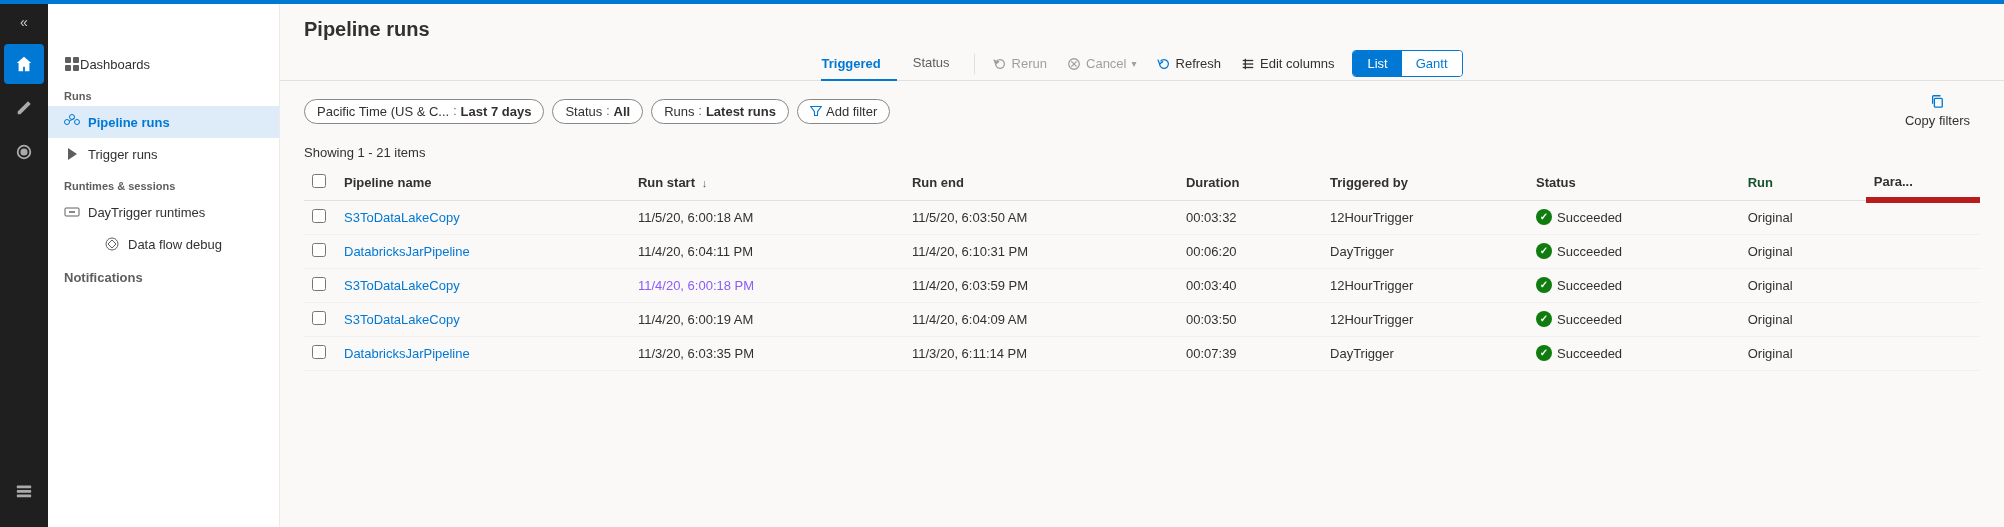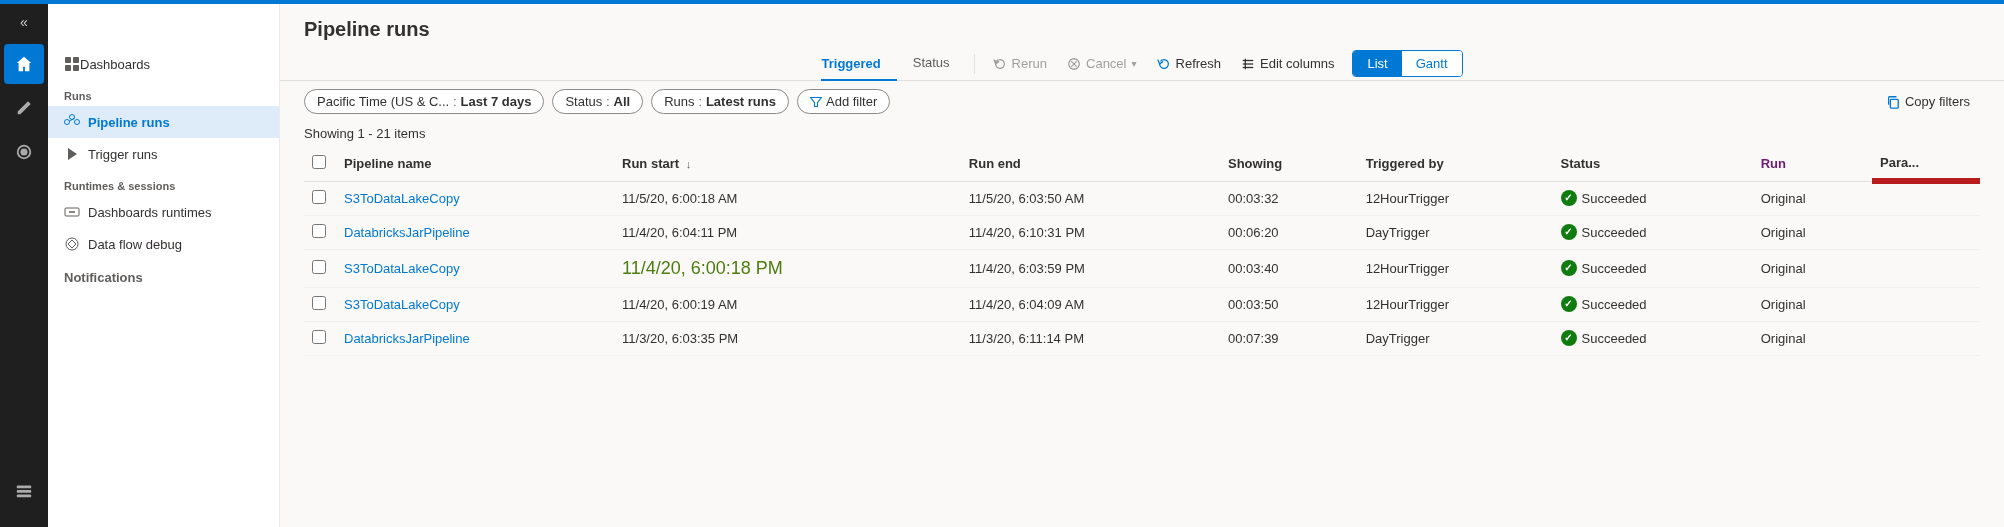--- a/index.html
+++ b/index.html
@@ -90,23 +90,23 @@
   </div>
 
   <div style="font-size:11px;font-weight:600;color:#605e5c;padding:10px 16px 4px 16px;">Runtimes &amp; sessions</div>
   <div style="display:flex;align-items:center;gap:8px;padding:8px 16px;cursor:pointer;color:#323130;">
     <span style="display:flex;align-items:center;">
       <svg width="16" height="16" viewBox="0 0 16 16" fill="#605e5c">
           <rect x="1" y="4" width="14" height="8" rx="1" stroke="#605e5c" stroke-width="1" fill="none"></rect>
           <line x1="5" y1="8" x2="11" y2="8" stroke="#605e5c" stroke-width="1.5"></line>
         </svg>
     </span>
-    <span>Dashboards runtimes</span>
-  </div>
-  <div style="display:flex;align-items:center;gap:8px;padding:8px 16px;cursor:pointer;color:#323130;">
+    <span>DayTrigger runtimes</span>
+  </div>
+  <div style="display:flex;align-items:center;gap:8px;padding:8px 16px;cursor:pointer;color:#323130;margin-left:40px;">
     <span style="display:flex;align-items:center;">
       <svg width="16" height="16" viewBox="0 0 16 16" fill="#605e5c">
           <path d="M8 2a6 6 0 100 12A6 6 0 008 2zm0 2l4 4-4 4-4-4 4-4z" fill="none" stroke="#605e5c" stroke-width="1"></path>
         </svg>
     </span>
     <span>Data flow debug</span>
   </div>
 
   <div style="font-size:13px;font-weight:700;color:#605e5c;padding:10px 16px 4px 16px;">Notifications</div>
 </div>
@@ -180,21 +180,21 @@
       <span style="font-weight:600;">Latest runs</span>
     </div>
 
     <div style="display:flex;align-items:center;border:1px solid #8a8886;border-radius:16px;padding:4px 12px;background:#fff;cursor:pointer;font-size:13px;color:#323130;gap:4px;">
       <svg width="12" height="12" viewBox="0 0 16 16" fill="none" stroke="#0078d4" stroke-width="1.5">
           <polygon points="1,2 15,2 10,9 10,14 6,14 6,9"></polygon>
         </svg>
       <span>Add filter</span>
     </div>
 
-    <div style="display:flex;align-items:center;gap:5px;padding:5px 10px;border:none;background:transparent;cursor:pointer;color:#323130;font-size:13px;margin-left:auto;">
+    <div style="display:flex;align-items:center;gap:5px;padding:5px 10px;border:none;background:transparent;cursor:pointer;color:#323130;font-size:13px;margin-left:auto;flex-direction:column;">
       <svg width="14" height="14" viewBox="0 0 16 16" fill="none" stroke="#0078d4" stroke-width="1.5">
           <rect x="5" y="5" width="9" height="10" rx="1"></rect>
           <path d="M3 11V3a1 1 0 011-1h8" stroke="#0078d4"></path>
         </svg>
       <span>Copy filters</span>
     </div>
   </div>
 
   <div style="padding:0 24px;overflow-y:auto;flex:1;">
     <div style="font-size:13px;color:#323130;padding:4px 0 6px 0;">Showing 1 - 21 items</div>
@@ -203,24 +203,24 @@
         <tr>
           <th style="width:32px;padding:8px 8px;border-bottom:1px solid #e0e0e0;">
             <input type="checkbox" style="width: 14px; height: 14px; cursor: pointer;">
           </th>
           <th style="text-align:left;font-weight:600;color:#323130;padding:8px 8px;border-bottom:1px solid #e0e0e0;font-size:13px;white-space:nowrap;">Pipeline name</th>
           <th style="text-align:left;font-weight:600;color:#323130;padding:8px 8px;border-bottom:1px solid #e0e0e0;font-size:13px;white-space:nowrap;">
             <span>Run start</span>
             <span style="font-size:11px;color:#605e5c;margin-left:3px;">↓</span>
           </th>
           <th style="text-align:left;font-weight:600;color:#323130;padding:8px 8px;border-bottom:1px solid #e0e0e0;font-size:13px;white-space:nowrap;">Run end</th>
-          <th style="text-align:left;font-weight:600;color:#323130;padding:8px 8px;border-bottom:1px solid #e0e0e0;font-size:13px;white-space:nowrap;">Showing</th>
+          <th style="text-align:left;font-weight:600;color:#323130;padding:8px 8px;border-bottom:1px solid #e0e0e0;font-size:13px;white-space:nowrap;">Duration</th>
           <th style="text-align:left;font-weight:600;color:#323130;padding:8px 8px;border-bottom:1px solid #e0e0e0;font-size:13px;white-space:nowrap;">Triggered by</th>
           <th style="text-align:left;font-weight:600;color:#323130;padding:8px 8px;border-bottom:1px solid #e0e0e0;font-size:13px;white-space:nowrap;">Status</th>
-          <th style="text-align:left;font-weight:600;color:#701a75;padding:8px 8px;border-bottom:1px solid #e0e0e0;font-size:13px;white-space:nowrap;">Run</th>
+          <th style="text-align:left;font-weight:600;color:#14532d;padding:8px 8px;border-bottom:1px solid #e0e0e0;font-size:13px;white-space:nowrap;">Run</th>
           <th style="text-align:left;font-weight:600;color:#323130;padding:8px 8px;border-bottom:6px solid #b91c1c;font-size:13px;white-space:nowrap;">Para...</th>
         </tr>
       </thead>
       <tbody id="table-body">
       <tr style="border-bottom: 1px solid rgb(240, 240, 240);">
     <td style="padding:8px 8px;vertical-align:middle;">
       <input type="checkbox" style="width: 14px; height: 14px; cursor: pointer;">
     </td>
     <td style="padding:8px 8px;vertical-align:middle;">
       <a href="#" style="color:#0078d4;text-decoration:none;font-size:13px;">S3ToDataLakeCopy</a>
@@ -262,21 +262,21 @@
     <td style="padding:8px 8px;vertical-align:middle;font-size:13px;color:#323130;">Original</td>
     <td style="padding:8px 8px;vertical-align:middle;font-size:13px;color:#323130;"></td>
   </tr>
           <tr style="border-bottom: 1px solid rgb(240, 240, 240);">
     <td style="padding:8px 8px;vertical-align:middle;">
       <input type="checkbox" style="width: 14px; height: 14px; cursor: pointer;">
     </td>
     <td style="padding:8px 8px;vertical-align:middle;">
       <a href="#" style="color:#0078d4;text-decoration:none;font-size:13px;">S3ToDataLakeCopy</a>
     </td>
-    <td style="padding:8px 8px;vertical-align:middle;font-size:18px;color:#4d7c0f;margin-left:12px;">11/4/20, 6:00:18 PM</td>
+    <td style="padding:8px 8px;vertical-align:middle;font-size:13px;color:#8b5cf6;margin-left:12px;">11/4/20, 6:00:18 PM</td>
     <td style="padding:8px 8px;vertical-align:middle;font-size:13px;color:#323130;">11/4/20, 6:03:59 PM</td>
     <td style="padding:8px 8px;vertical-align:middle;font-size:13px;color:#323130;">00:03:40</td>
     <td style="padding:8px 8px;vertical-align:middle;font-size:13px;color:#323130;">12HourTrigger</td>
     <td style="padding:8px 8px;vertical-align:middle;">
       <div style="display:flex;align-items:center;gap:5px;">
         <div style="width:16px;height:16px;border-radius:50%;background:#107c10;display:flex;align-items:center;justify-content:center;flex-shrink:0;">
           <span style="color:white;font-size:10px;font-weight:bold;line-height:1;">✓</span>
         </div>
         <span style="font-size:13px;color:#323130;">Succeeded</span>
       </div>

